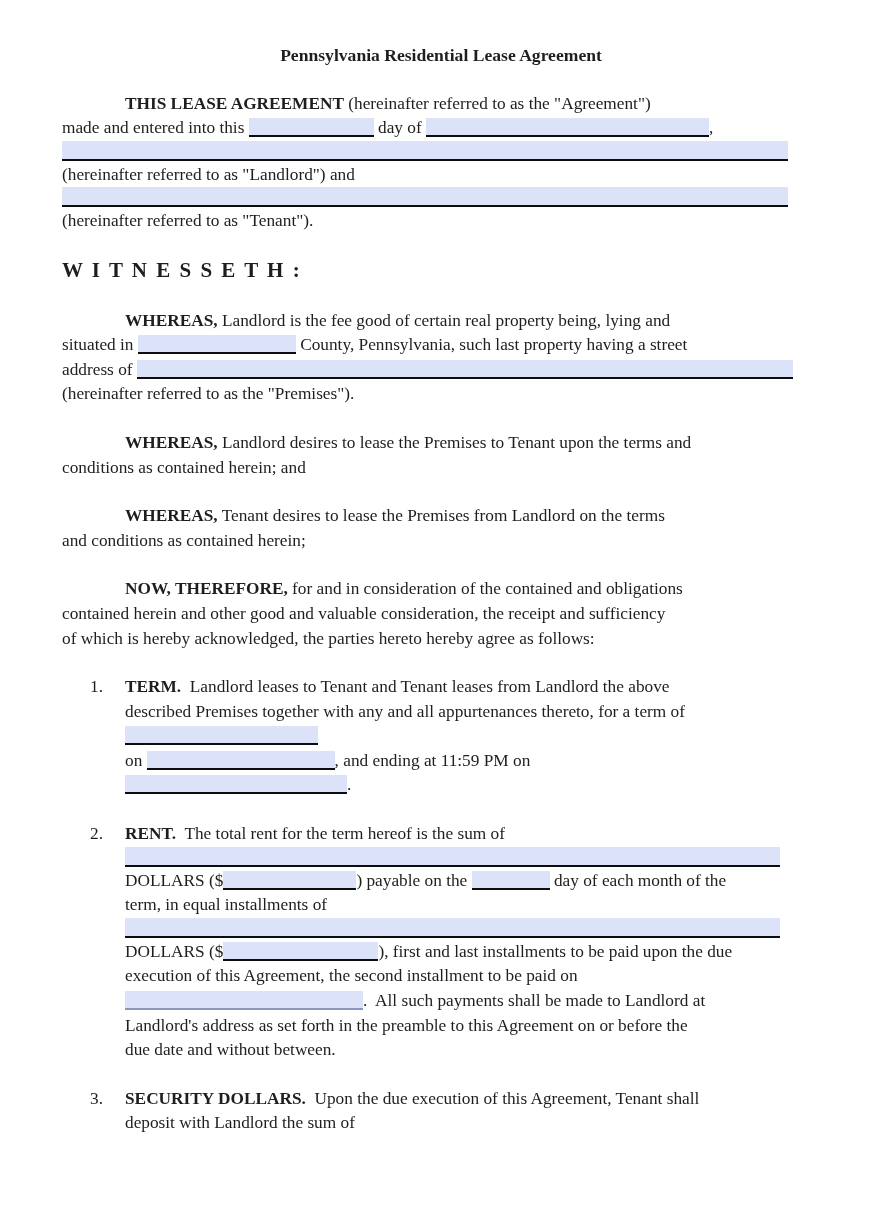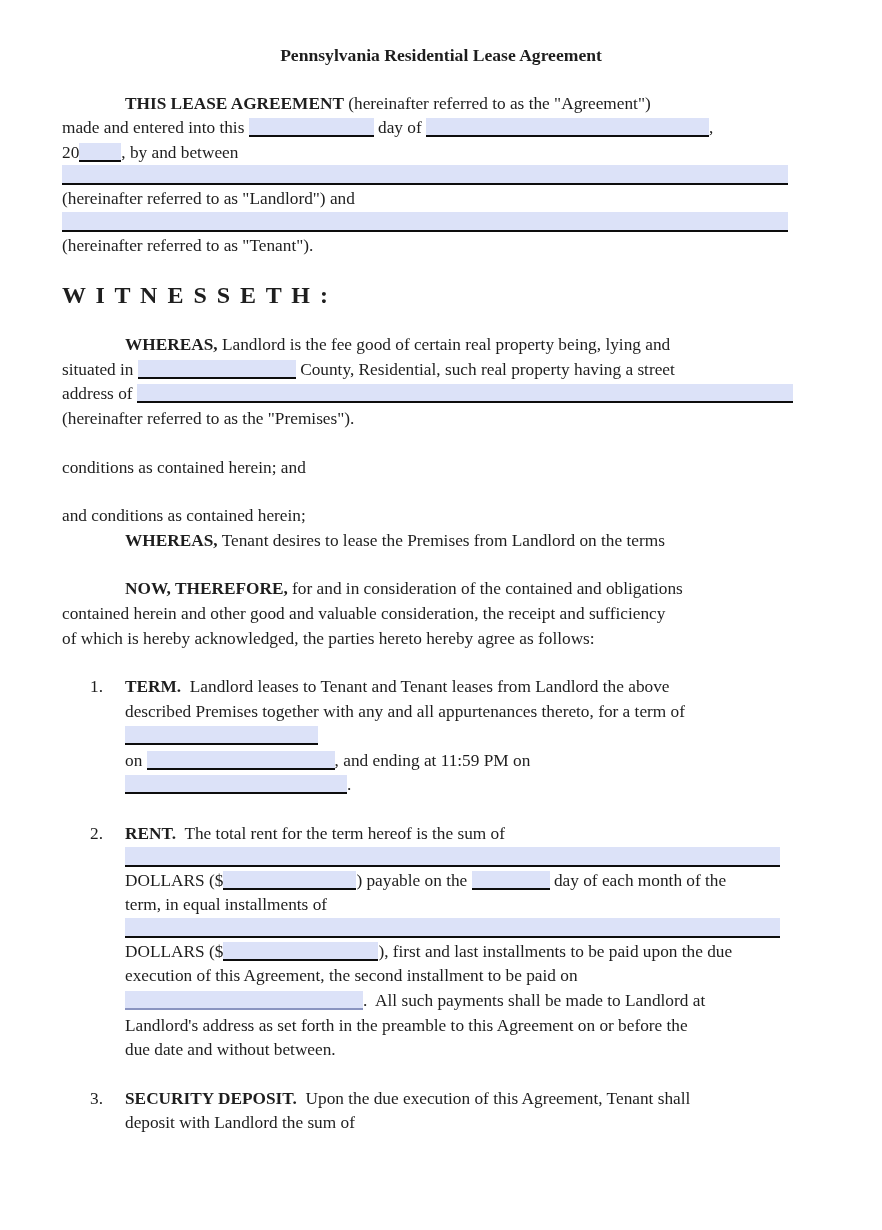--- a/index.html
+++ b/index.html
@@ -13,21 +13,21 @@
     font-size:17.3px;
     line-height:24.6px;
     color:#1e1e1e;
   }
   .t { white-space:pre-wrap;margin-top:8px; }
   .b { font-weight:bold; }
   .title { text-align:center; font-weight:bold; font-size:17.6px; margin-bottom:24px; }
   .para { margin-bottom:24px; }
   .line { white-space:nowrap; }
   .indent { padding-left:63px; }
-  .witness { font-weight:bold; font-size:24px; letter-spacing:2px; margin-bottom:26px; }
+  .witness { font-weight:bold; font-size:21px; letter-spacing:2px; margin-bottom:26px; }
   
   .field {
     display:inline-block;
     background:#dce2f8;
     border-bottom:2px solid #0d0d0d;
     height:19px;
     vertical-align:-4px;
   }
   
   .field-line {
@@ -48,43 +48,43 @@
 </head>
 <body>
 
 <div class="page">
 
   <div class="title">Pennsylvania Residential Lease Agreement</div>
 
   <div class="para">
     <div class="line indent"><span class="b t">THIS LEASE AGREEMENT</span><span class="t"> (hereinafter referred to as the "Agreement")</span></div>
     <div class="line"><span class="t">made and entered into this </span><span class="field" style="width:125px"></span><span class="t"> day of </span><span class="field" style="width:283px"></span><span class="t">,</span></div>
-    <div class="line"><span class="t">20</span><span class="field" style="width:42px"></span><span class="t">, by and between</span></div>
     <span class="field-line"></span>
     <div class="line"><span class="t">(hereinafter referred to as "Landlord") and</span></div>
     <span class="field-line"></span>
     <div class="line"><span class="t">(hereinafter referred to as "Tenant").</span></div>
   </div>
 
   <div class="witness">W I T N E S S E T H :</div>
 
   <div class="para">
     <div class="line indent"><span class="b t">WHEREAS,</span><span class="t"> Landlord is the fee good of certain real property being, lying and</span></div>
-    <div class="line"><span class="t">situated in </span><span class="field" style="width:158px"></span><span class="t"> County, Residential, such real property having a street</span></div>
+    <div class="line"><span class="t">situated in </span><span class="field" style="width:158px"></span><span class="t"> County, Pennsylvania, such last property having a street</span></div>
     <div class="line"><span class="t">address of </span><span class="field" style="width:656px"></span></div>
     <div class="line"><span class="t">(hereinafter referred to as the "Premises").</span></div>
   </div>
 
   <div class="para">
+    <div class="line indent"><span class="b t">WHEREAS,</span><span class="t"> Landlord desires to lease the Premises to Tenant upon the terms and</span></div>
     <div class="line"><span class="t">conditions as contained herein; and</span></div>
   </div>
 
   <div class="para">
+    <div class="line indent"><span class="b t">WHEREAS,</span><span class="t"> Tenant desires to lease the Premises from Landlord on the terms</span></div>
     <div class="line"><span class="t">and conditions as contained herein;</span></div>
-    <div class="line indent"><span class="b t">WHEREAS,</span><span class="t"> Tenant desires to lease the Premises from Landlord on the terms</span></div>
   </div>
 
   <div class="para">
     <div class="line indent"><span class="b t">NOW, THEREFORE,</span><span class="t"> for and in consideration of the contained and obligations</span></div>
     <div class="line"><span class="t">contained herein and other good and valuable consideration, the receipt and sufficiency</span></div>
     <div class="line"><span class="t">of which is hereby acknowledged, the parties hereto hereby agree as follows:</span></div>
   </div>
 
   <div class="list-item">
     <div class="num">1.</div>
@@ -109,18 +109,18 @@
       <div class="line"><span class="t">execution of this Agreement, the second installment to be paid on</span></div>
       <div class="line"><span class="field alt-underline" style="width:238px"></span><span class="t">.  All such payments shall be made to Landlord at</span></div>
       <div class="line"><span class="t">Landlord's address as set forth in the preamble to this Agreement on or before the</span></div>
       <div class="line"><span class="t">due date and without between.</span></div>
     </div>
   </div>
 
   <div class="list-item">
     <div class="num">3.</div>
     <div class="li-body">
-      <div class="line"><span class="b t">SECURITY DEPOSIT.</span><span class="t">  Upon the due execution of this Agreement, Tenant shall</span></div>
+      <div class="line"><span class="b t">SECURITY DOLLARS.</span><span class="t">  Upon the due execution of this Agreement, Tenant shall</span></div>
       <div class="line"><span class="t">deposit with Landlord the sum of</span></div>
     </div>
   </div>
 
 </div>
 
 </body></html>

